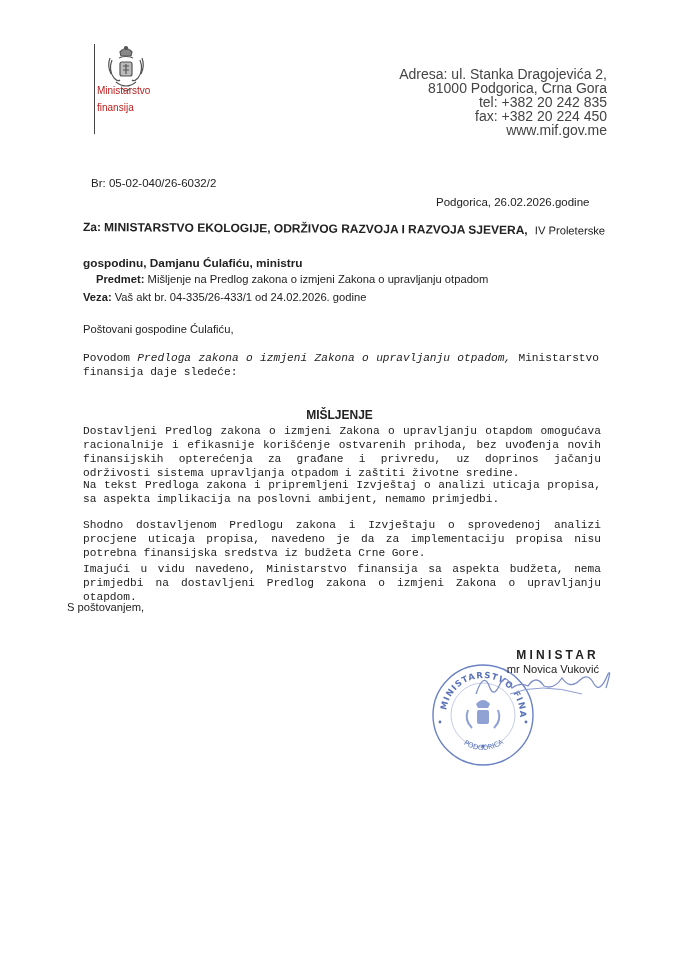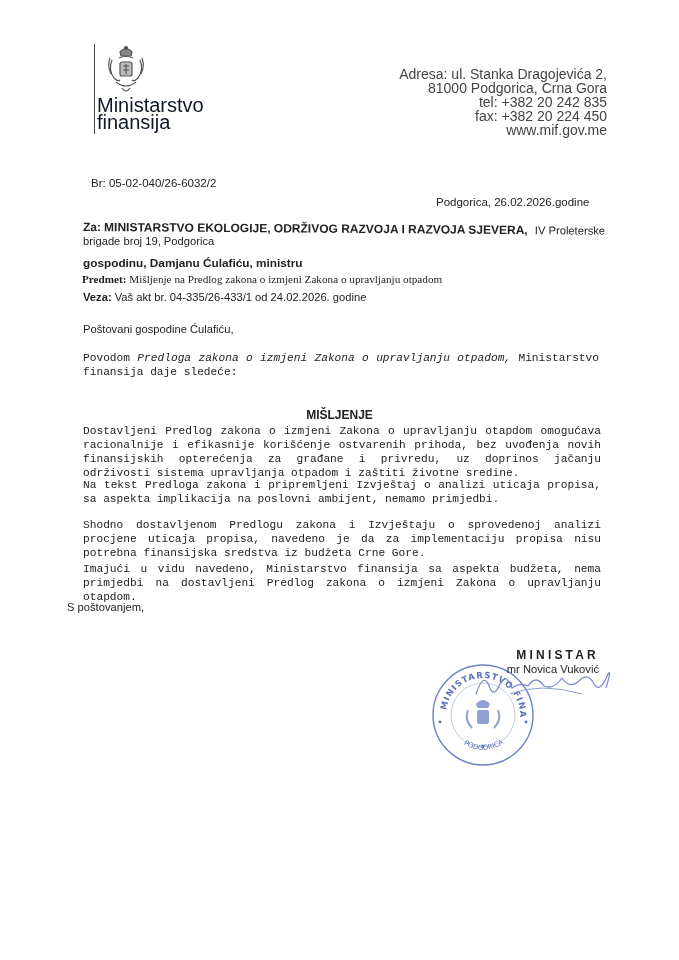--- a/index.html
+++ b/index.html
@@ -3,21 +3,21 @@
 <meta charset="utf-8">
 <style>
   html, body { margin: 0; padding: 0; }
   body {
     width: 679px; height: 960px; background: #ffffff; position: relative; overflow: hidden;
     font-family: "Liberation Sans", sans-serif; color: #222;
   }
   .abs { position: absolute; }
   .logo-line { left: 94px; top: 44px; width: 1px; height: 90px; background: #444; }
   .crest { left: 106px; top: 44px; width: 40px; height: 52px; }
-  .org-name { left: 97px; top: 97px; font-size: 20px; line-height: 17px; color: #0f172a; }
+  .org-name { left: 97px; top: 82px; font-size: 10px; line-height: 17px; color: #b91c1c; }
   .address { right: 72px; top: 67px; text-align: right; font-size: 14px; line-height: 14px; color: #444; }
   .address div { white-space: nowrap; }
   .ref { left: 83px; top: 177px; font-size: 11.5px; margin-left: 8px; }
   .date { left: 436px; top: 196px; font-size: 11.5px; }
   .txt { font-size: 11.2px; line-height: 14px; white-space: nowrap; }
   .b { font-weight: bold; }
   .to { left: 83px; top: 220px; }
   .to .big { font-size: 12px; font-weight: bold; }
   .para { left: 83px; width: 516px; font-size: 11.2px; line-height: 14px; text-align: justify; font-family: Liberation Mono, monospace; }
   .para.last-left { text-align-last: left; }
@@ -57,24 +57,23 @@
 
 <div class="abs ref">Br: 05-02-040/26-6032/2</div>
 <div class="abs date">Podgorica, 26.02.2026.godine</div>
 
 <div class="abs to txt" style="top:220px;">
   <div style="transform: rotate(0.4deg); transform-origin:left;">
     <span class="big">Za:</span>
     <span class="big">MINISTARSTVO EKOLOGIJE, ODRŽIVOG RAZVOJA I RAZVOJA SJEVERA,</span>
     <span style="margin-left:4px;">IV Proleterske</span>
   </div>
-  <div>brigade broj 19, Podgorica</div>
 </div>
 <div class="abs txt b" style="left:83px; top:256px; font-size:11.8px;">gospodinu, Damjanu Ćulafiću, ministru</div>
-<div class="abs txt" style="left:82px; top:272px;font-family:Liberation Serif, serif;">
+<div class="abs txt" style="left:96px; top:272px;">
   <span class="b">Predmet:</span>
   <span>Mišljenje na Predlog zakona o izmjeni Zakona o upravljanju otpadom</span>
 </div>
 <div class="abs txt" style="left:83px; top:290px;">
   <span class="b">Veza:</span>
   <span>Vaš akt br. 04-335/26-433/1 od 24.02.2026. godine</span>
 </div>
 
 <div class="abs txt" style="left:83px; top:322px;">Poštovani gospodine Ćulafiću,</div>
 

